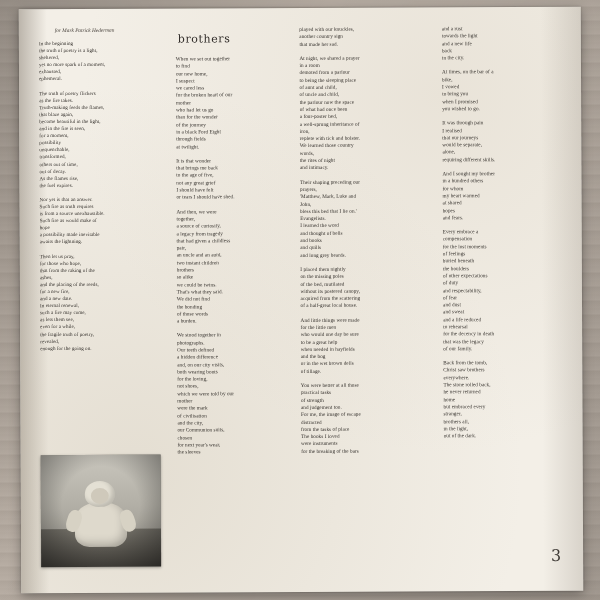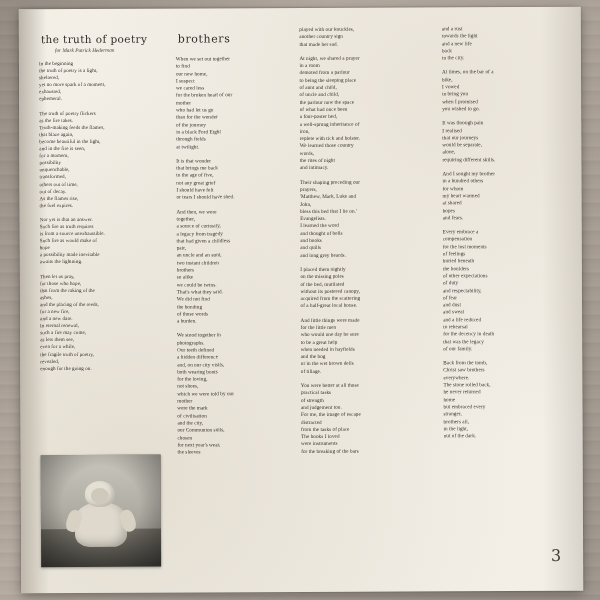--- a/index.html
+++ b/index.html
@@ -202,21 +202,20 @@
 <body>
 
 <div id="backdrop"></div>
 
 <div id="page">
   <div class="paper-grain"></div>
 
   <div class="cols">
 
     <div class="col col1">
-      <div class="title-script">the truth of poetry</div>
       <div class="byline">for Mark Patrick Hederman</div>
       <div id="body-0">
           <ul class="stanza">
             <li class="line">In the beginning</li>
             <li class="line">the truth of poetry is a light,</li>
             <li class="line">sheltered,</li>
             <li class="line">yet no more spark of a moment,</li>
             <li class="line">exhausted,</li>
             <li class="line">ephemeral.</li>
           </ul>

